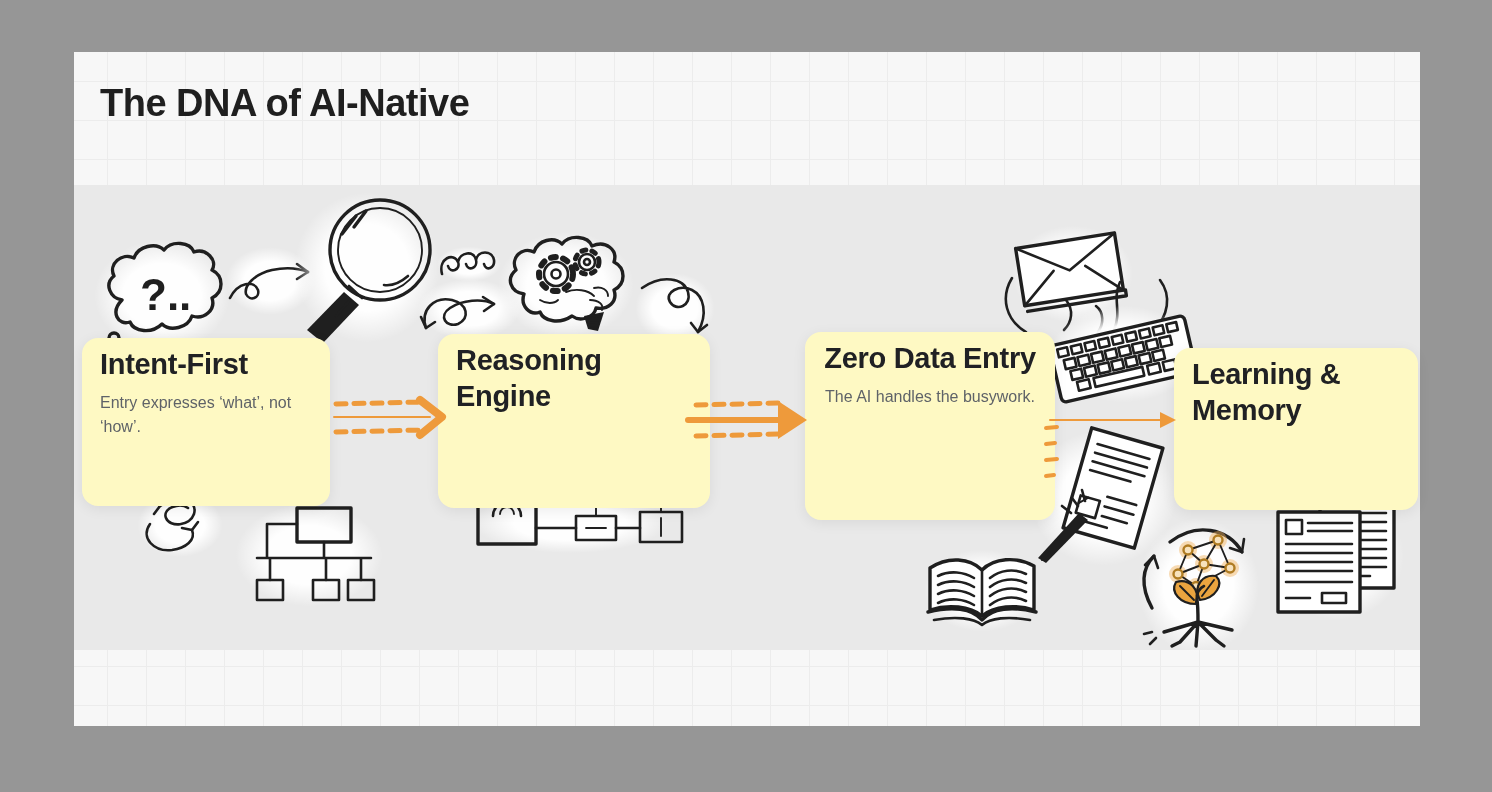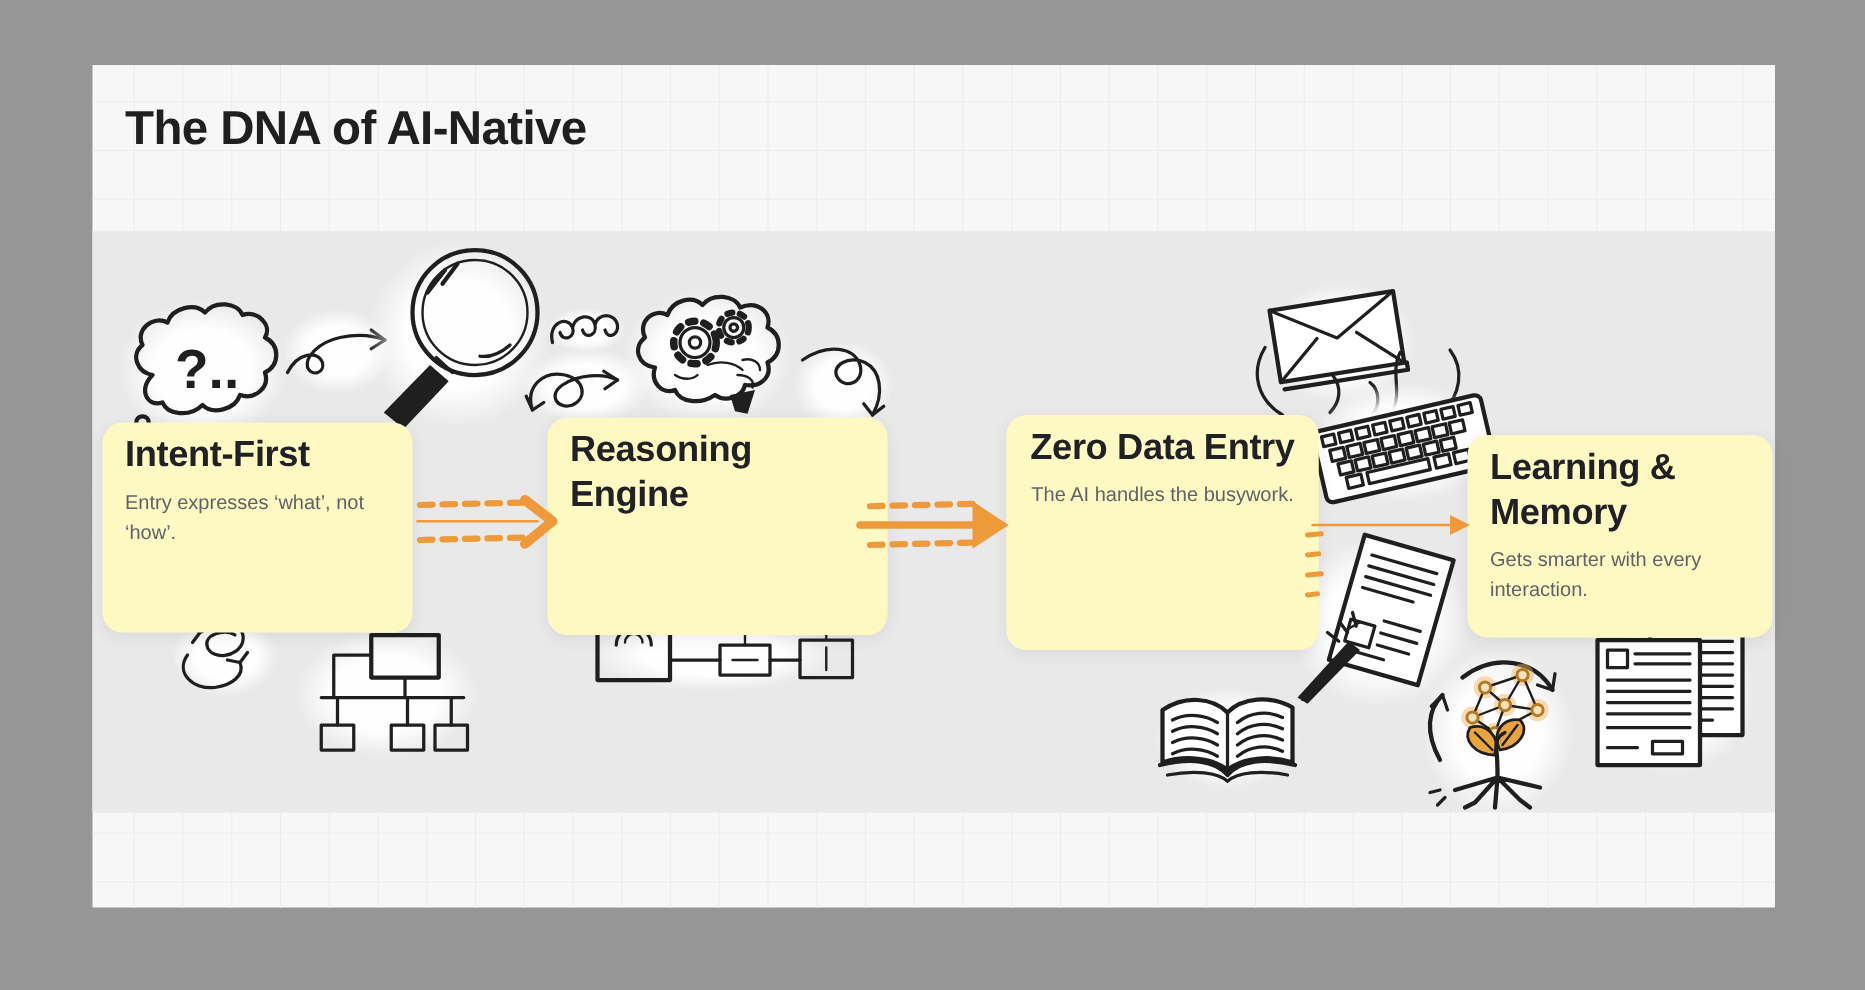--- a/index.html
+++ b/index.html
@@ -315,21 +315,20 @@
     <h2>Reasoning Engine</h2>
   </div>
 
   <div class="card card3">
     <h2>Zero Data Entry</h2>
     <p>The AI handles the busywork.</p>
   </div>
 
   <div class="card card4">
     <h2>Learning &amp; Memory</h2>
-    <p>Gets smarter with every interaction.</p>
   </div>
 
   <div class="arrow" style="left:332px; top:394px;">
     <svg width="114" height="46" viewBox="0 0 114 46">
       <path class="dash" d="M4,10 L92,8"></path>
       <path class="mid" d="M2,23 L98,23"></path>
       <path class="dash" d="M4,38 L92,36"></path>
       <path class="chev" d="M88,6 L110,23 L88,41"></path>
     </svg>
   </div>

